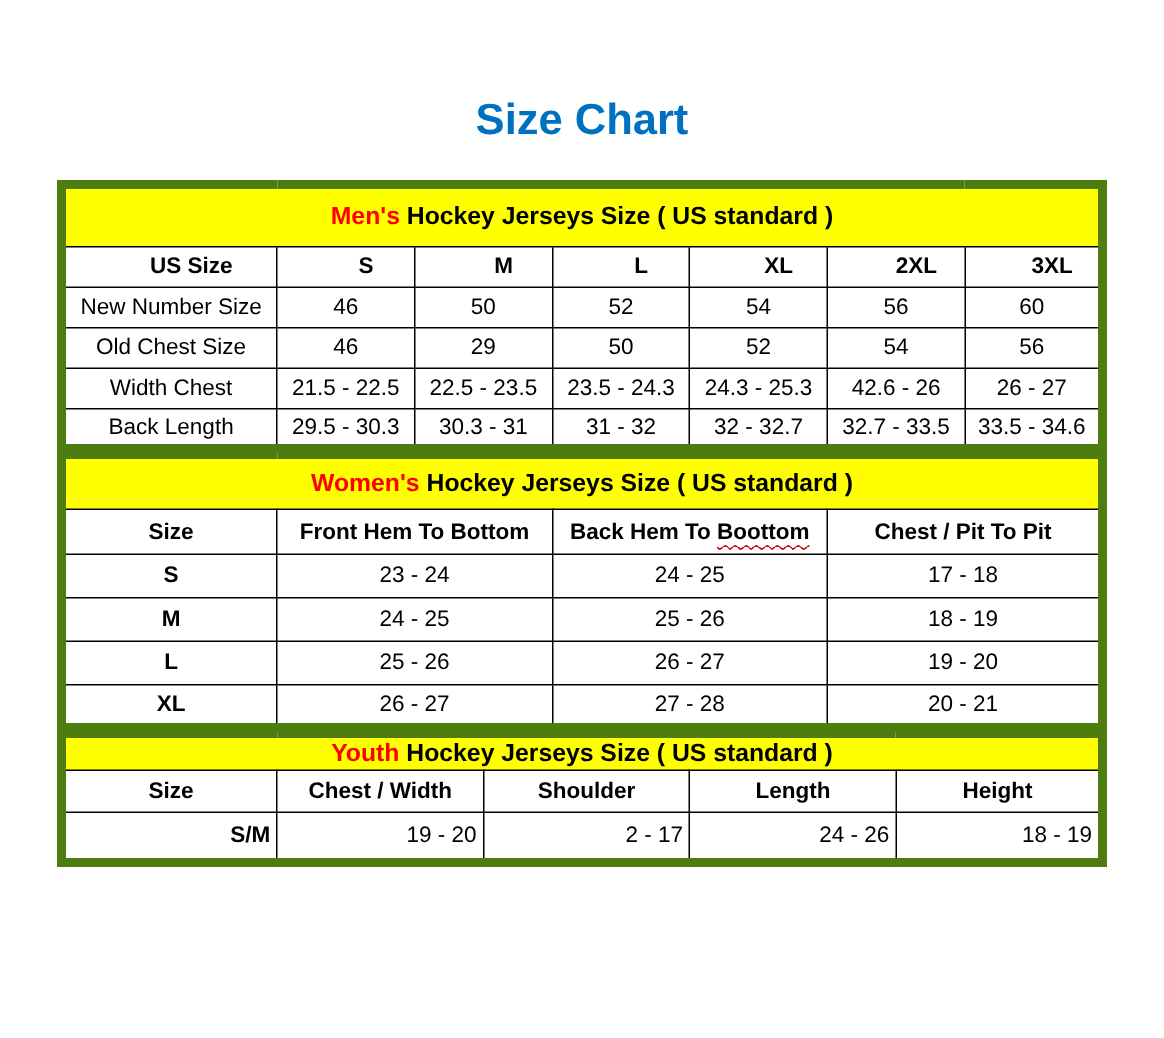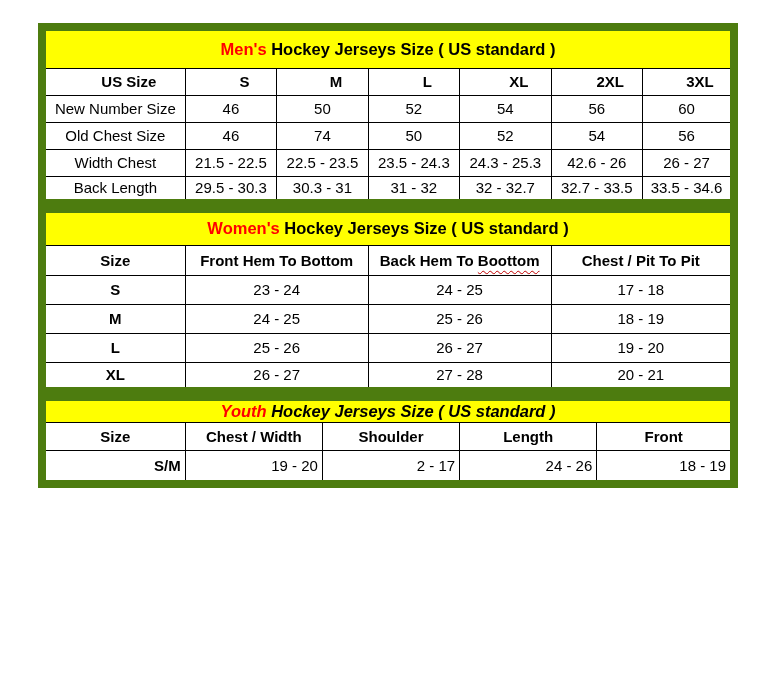--- a/index.html
+++ b/index.html
@@ -21,21 +21,21 @@
     color: #0070C0;
   }
   .chart-wrap {
     width: 700px;
     margin: 23px auto 0 auto;
   }
   table.size-table {
     width: 100%;
     border-collapse: collapse;
     table-layout: fixed;
-    border: 8px solid #4d7c0f;
+    border: 6px solid #4d7c0f;
   }
   table.size-table + table.size-table {
     margin-top: -2px;
   }
   .size-table th, .size-table td {
     border: 1.5px solid #000000;
     box-sizing: border-box;
     text-align: center;
     vertical-align: middle;
     color: #000000;
@@ -61,28 +61,29 @@
     text-decoration-thickness: 1px;
     text-underline-offset: 4px;
   }
   
   .t-mens td.section-title   { height: 41px; }
   .t-mens .head-row th       { height: 27px; padding-left: 31px; }
   .t-mens .data-row td       { height: 27px; }
   .t-womens td.section-title { height: 36px; }
   .t-womens .head-row th     { height: 30px; }
   .t-womens .data-row td     { height: 29px; }
-  .t-youth td.section-title  { height: 16px; font-style: italic; }
+  .t-youth td.section-title  { height: 16px; }
   .t-youth .head-row th      { height: 28px; }
   .t-youth .data-row td      { height: 33px; text-align: right; }
 </style>
 </head>
 <body>
 
 <div class="page">
+  <h1 class="title">Size Chart</h1>
   <div class="chart-wrap">
     <table class="size-table t-mens">
         <colgroup>
           <col class="col-label">
           <col>
           <col>
           <col>
           <col>
           <col>
           <col>
@@ -105,21 +106,21 @@
             <td class="cell">46</td>
             <td class="cell">50</td>
             <td class="cell">52</td>
             <td class="cell">54</td>
             <td class="cell">56</td>
             <td class="cell">60</td>
           </tr>
           <tr class="data-row">
             <td class="row-label">Old Chest Size</td>
             <td class="cell">46</td>
-            <td class="cell">74</td>
+            <td class="cell">29</td>
             <td class="cell">50</td>
             <td class="cell">52</td>
             <td class="cell">54</td>
             <td class="cell">56</td>
           </tr>
           <tr class="data-row">
             <td class="row-label">Width Chest</td>
             <td class="cell">21.5 - 22.5</td>
             <td class="cell">22.5 - 23.5</td>
             <td class="cell">23.5 - 24.3</td>
@@ -191,21 +192,21 @@
         </colgroup>
         <tbody>
           <tr class="section-row">
             <td colspan="5" class="section-title"><span class="kw">Youth</span><span> Hockey Jerseys Size ( US standard )</span></td>
           </tr>
           <tr class="head-row">
             <th>Size</th>
             <th>Chest / Width</th>
             <th>Shoulder</th>
             <th>Length</th>
-            <th>Front</th>
+            <th>Height</th>
           </tr>
           <tr class="data-row">
             <td class="row-label">S/M</td>
             <td class="cell">19 - 20</td>
             <td class="cell">2 - 17</td>
             <td class="cell">24 - 26</td>
             <td class="cell">18 - 19</td>
           </tr>
         </tbody>
       </table>

